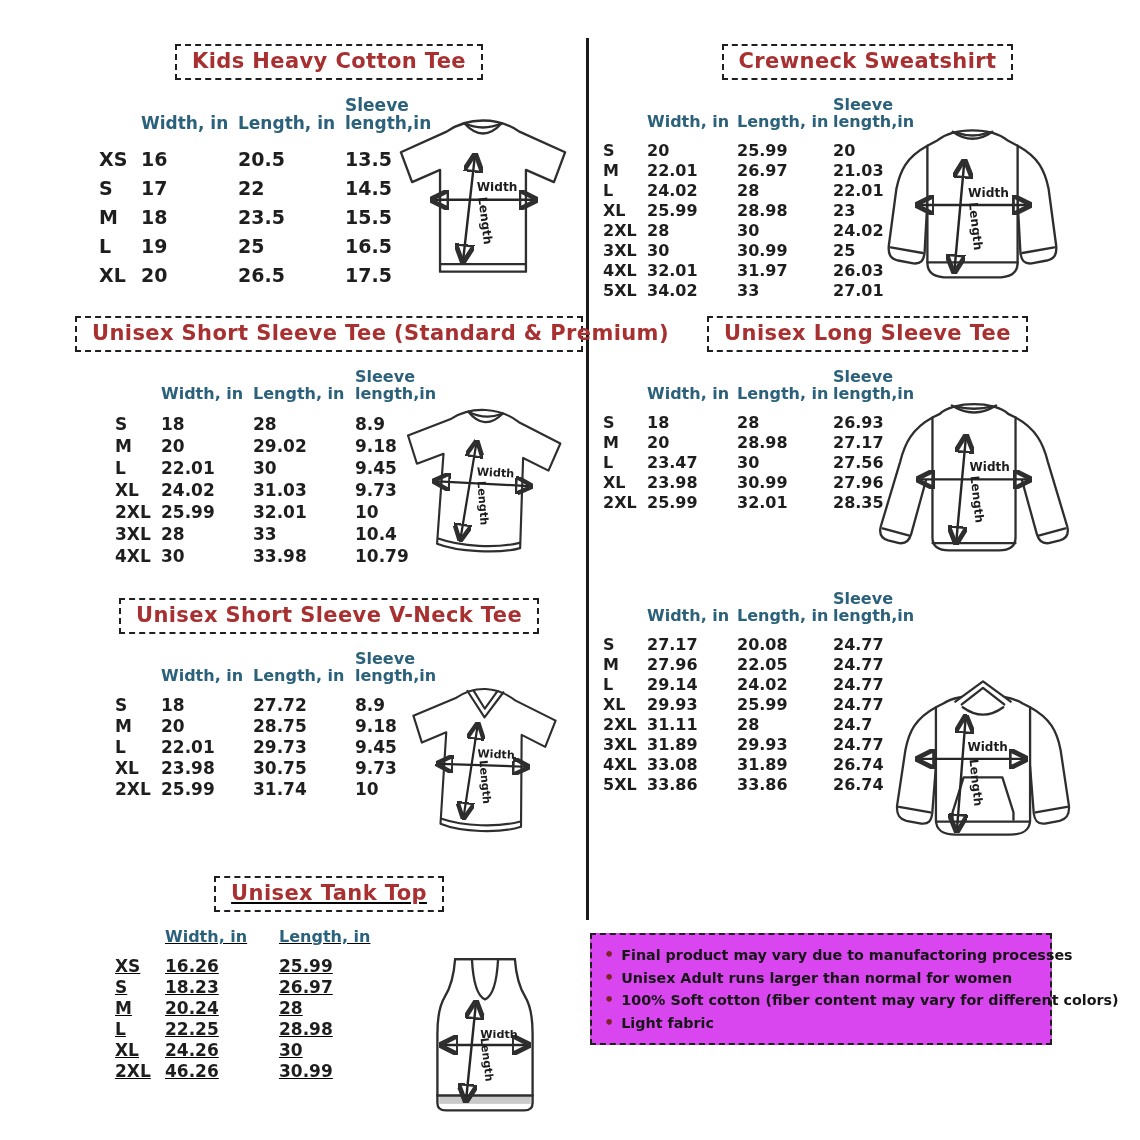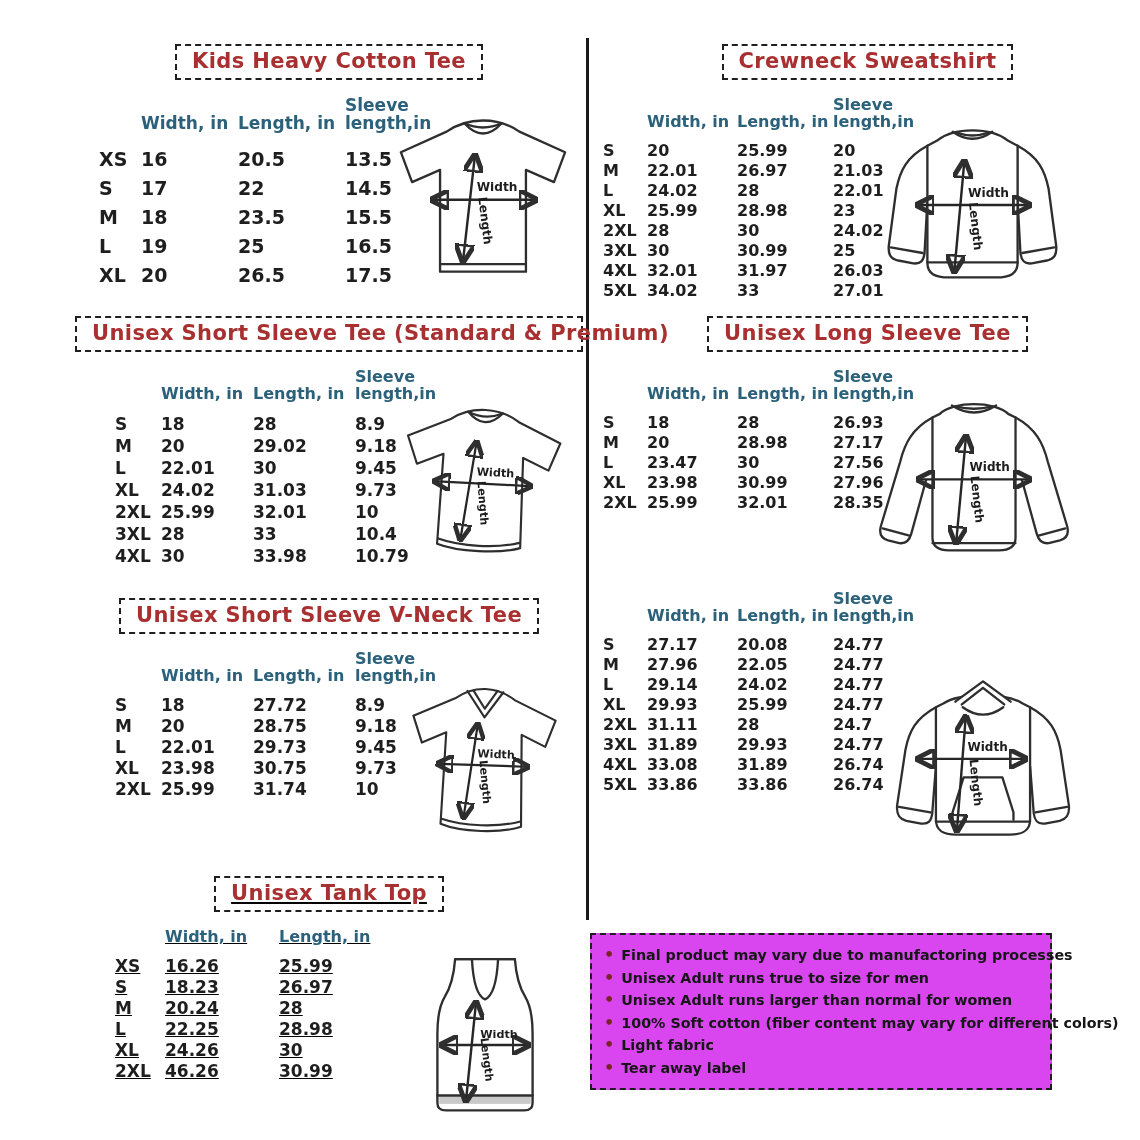--- a/index.html
+++ b/index.html
@@ -590,20 +590,18 @@
       <line class="arrow" x1="27" y1="104" x2="113" y2="104" marker-start="url(#m7)" marker-end="url(#m7)"></line>
       <line class="arrow" x1="60" y1="62" x2="50" y2="160" marker-start="url(#m7)" marker-end="url(#m7)"></line>
       <text x="85" y="96" text-anchor="middle">Width</text>
       <text transform="translate(68,120) rotate(83)" text-anchor="middle">Length</text>
     </svg>
   </section>
 
   <div id="notes">
     <ul>
         <li>Final product may vary due to manufactoring processes</li>
-        <li>Unisex Adult runs true to size for men</li>
         <li>Unisex Adult runs larger than normal for women</li>
         <li>100% Soft cotton (fiber content may vary for different colors)</li>
         <li>Light fabric</li>
-        <li>Tear away label</li>
       </ul>
   </div>
 </div>
 
 </body></html>

